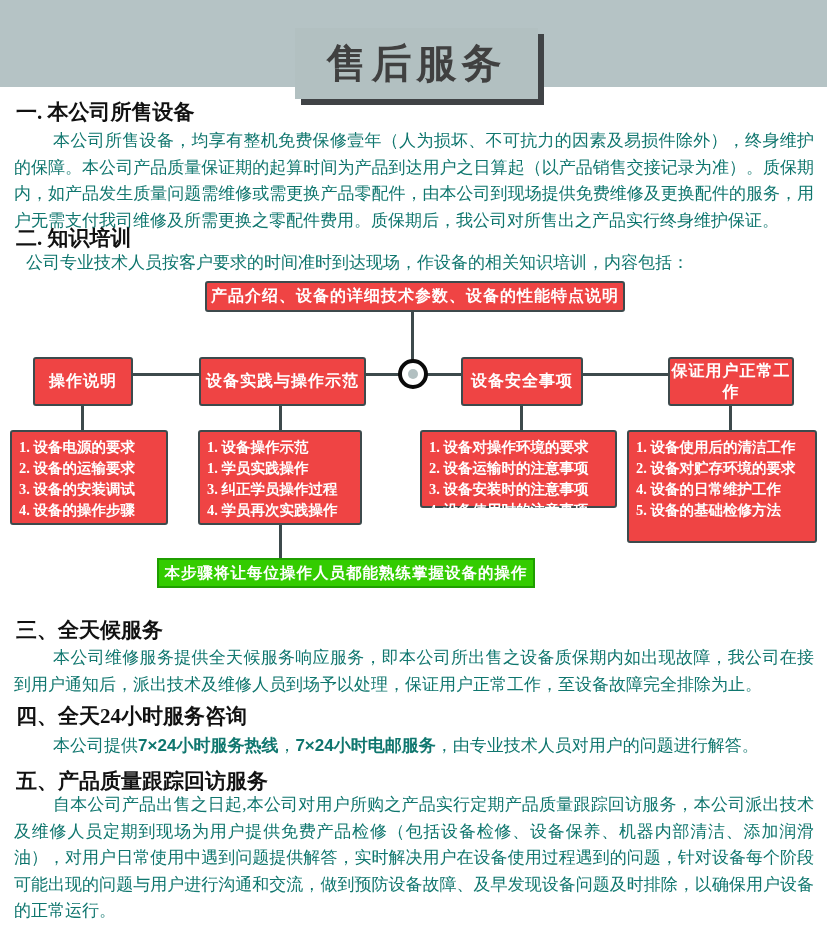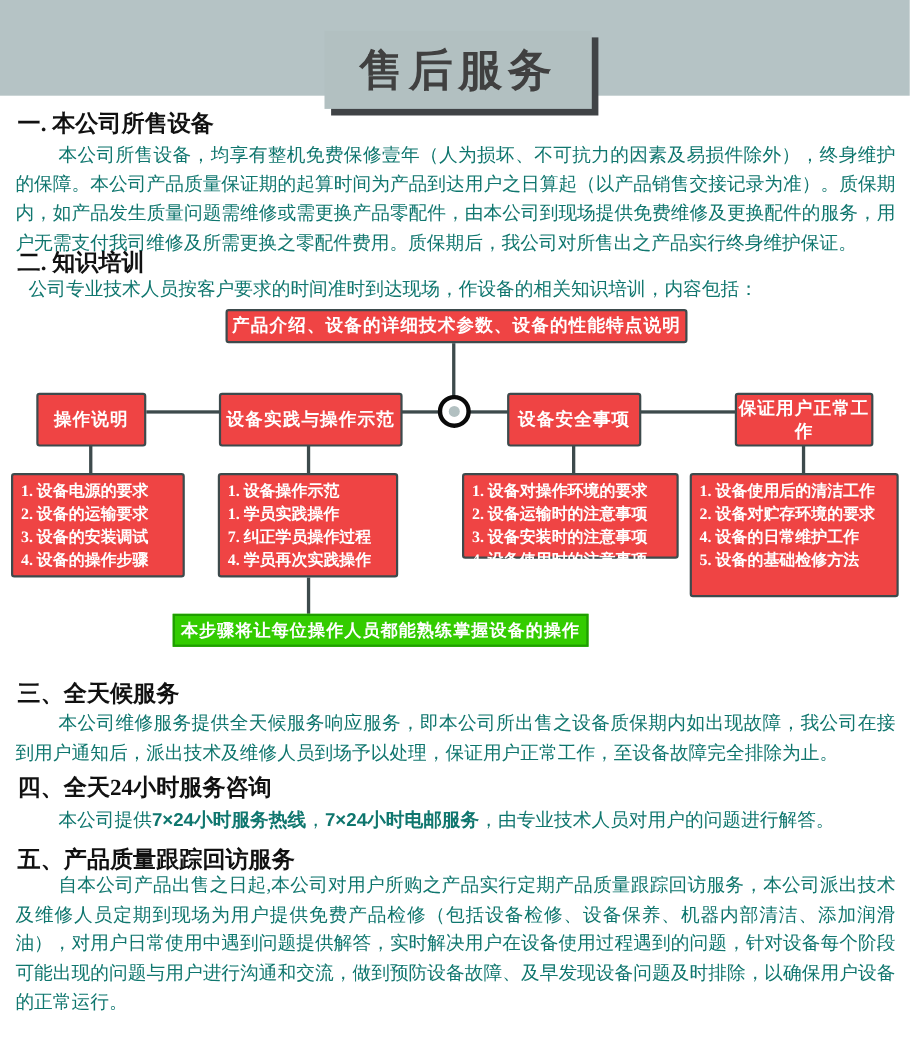--- a/index.html
+++ b/index.html
@@ -104,21 +104,21 @@
 
   <div class="fbox list" id="listA">
     <div>1. 设备电源的要求</div>
     <div>2. 设备的运输要求</div>
     <div>3. 设备的安装调试</div>
     <div>4. 设备的操作步骤</div>
   </div>
   <div class="fbox list" id="listB">
     <div>1. 设备操作示范</div>
     <div>1. 学员实践操作</div>
-    <div>7. 纠正学员操作过程</div>
+    <div>3. 纠正学员操作过程</div>
     <div>4. 学员再次实践操作</div>
   </div>
   <div class="fbox list" id="listC">
     <div>1. 设备对操作环境的要求</div>
     <div>2. 设备运输时的注意事项</div>
     <div>3. 设备安装时的注意事项</div>
     <div>4. 设备使用时的注意事项</div>
   </div>
   <div class="fbox list" id="listD">
     <div>1. 设备使用后的清洁工作</div>

